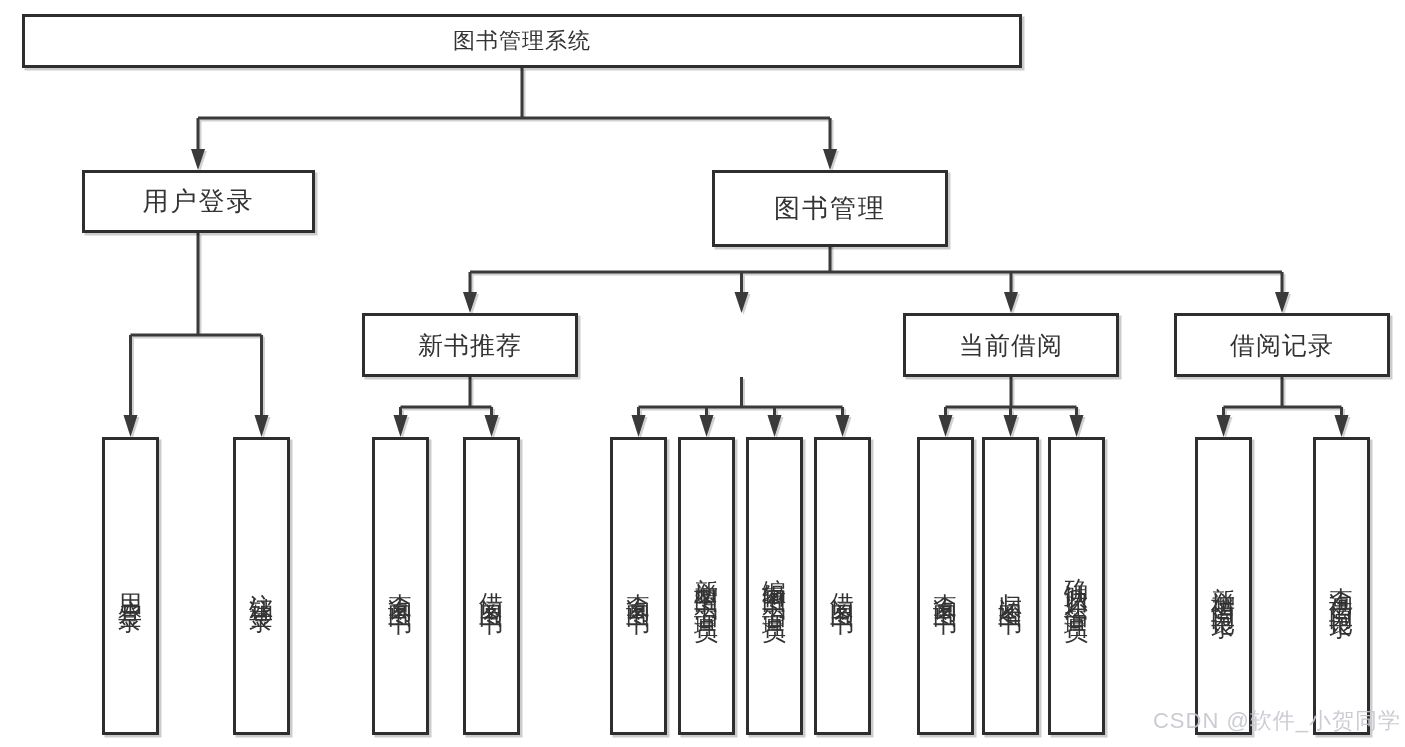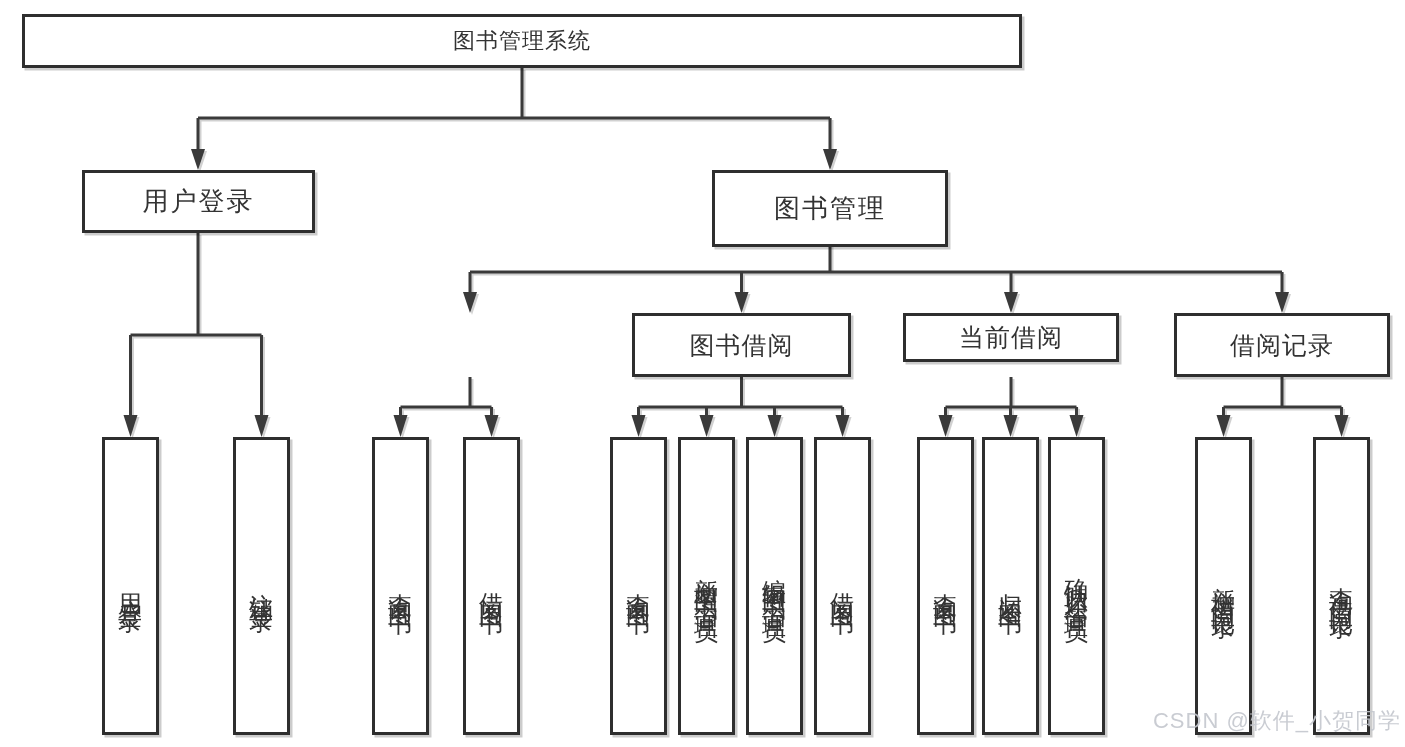--- a/index.html
+++ b/index.html
@@ -121,24 +121,24 @@
     <span>图书管理系统</span>
   </div>
 
   <div class="node lvl2" style="left:82px; top:170px; width:233px; height:63px;">
     <span>用户登录</span>
   </div>
   <div class="node lvl2" style="left:712px; top:170px; width:236px; height:77px;">
     <span>图书管理</span>
   </div>
 
-  <div class="node lvl3" style="left:632px; top:313px; width:219px; height:64px;">
-    <span>图书借阅</span>
+  <div class="node lvl3" style="left:362px; top:313px; width:216px; height:64px;">
+    <span>新书推荐</span>
   </div>
-  <div class="node lvl3" style="left:903px; top:313px; width:216px; height:49px;">
+  <div class="node lvl3" style="left:903px; top:313px; width:216px; height:64px;">
     <span>当前借阅</span>
   </div>
   <div class="node lvl3" style="left:1174px; top:313px; width:216px; height:64px;">
     <span>借阅记录</span>
   </div>
 
   <div class="node leaf" style="left:102px;">
     <span>用户登录</span>
   </div>
   <div class="node leaf" style="left:233px;">

